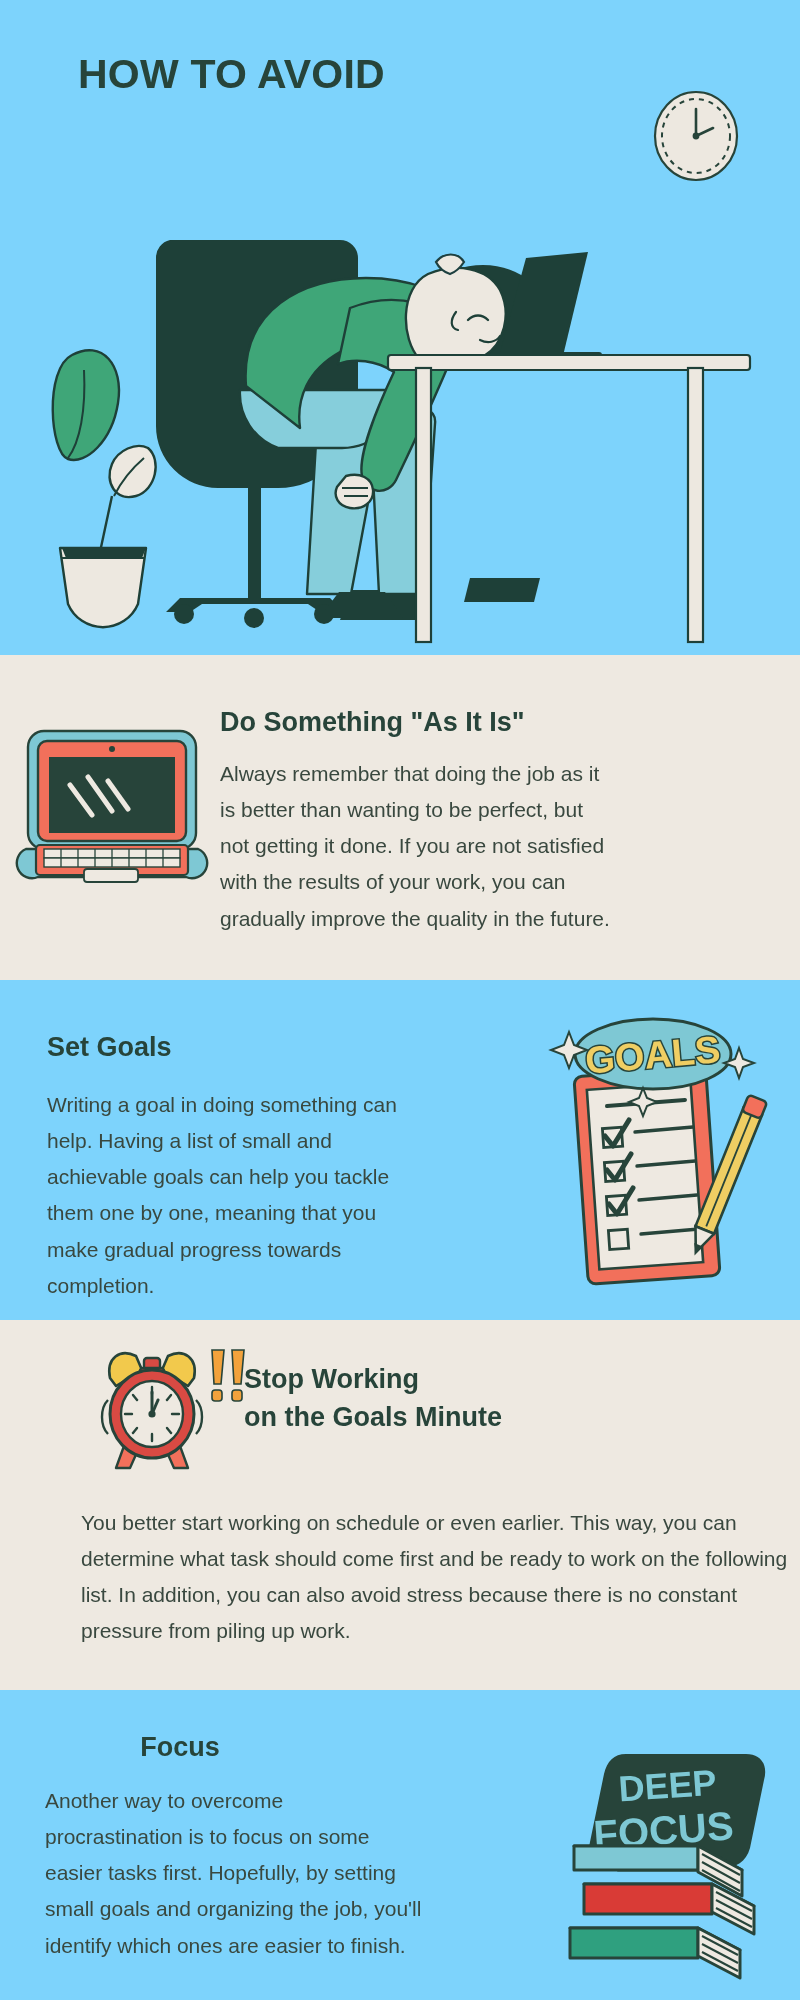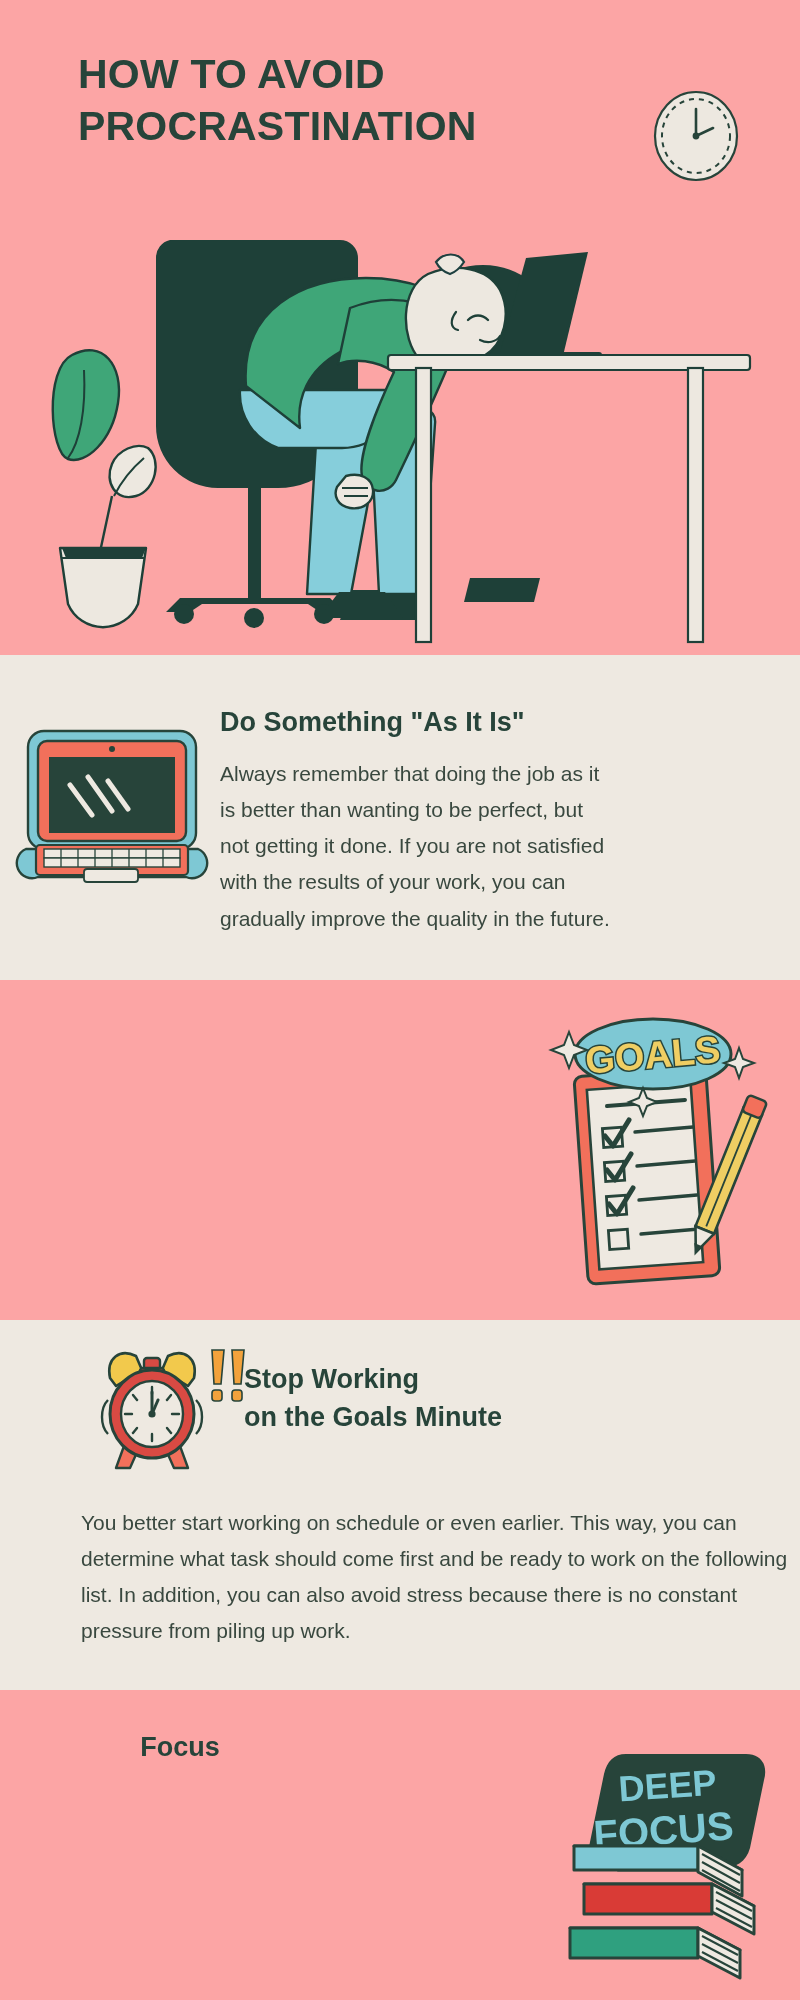--- a/index.html
+++ b/index.html
@@ -9,21 +9,21 @@
     font-family: "Liberation Sans", sans-serif;
     background: #EEE9E1;
     width: 800px;
     height: 2000px;
     overflow: hidden;
   }
   .page { position: relative; width: 800px; height: 2000px; }
 
   
   .band { position: absolute; left: 0; width: 800px; }
-  .band-yellow { background: #fca5a5; }
+  .band-yellow { background: #7dd3fc; }
   .band-cream  { background: #EEE9E1; }
 
   #hero      { top: 0;    height: 655px; }
   #sec-1     { top: 655px;  height: 325px; }
   #sec-2     { top: 980px;  height: 340px; }
   #sec-3     { top: 1320px; height: 370px; margin-left: 36px; }
   #sec-4     { top: 1690px; height: 310px; padding-left: 8px; }
 
   
   .hero-title {
@@ -115,21 +115,20 @@
 </style>
 </head>
 <body>
 
 <div class="page">
 
   <div class="band band-yellow" id="hero">
 
     <div class="hero-title">
       <span class="ln">HOW TO AVOID</span>
-      <span class="ln">PROCRASTINATION</span>
     </div>
 
     <div class="wall-clock">
       <svg viewBox="0 0 90 92" width="90" height="92">
         <ellipse cx="45" cy="46" rx="41" ry="44" fill="#EDE8E0" stroke="#27443A" stroke-width="2.2"></ellipse>
         <ellipse cx="45" cy="46" rx="34" ry="37" fill="none" stroke="#27443A" stroke-width="2" stroke-dasharray="5 5"></ellipse>
         <line x1="45" y1="46" x2="45" y2="19" stroke="#27443A" stroke-width="2.6" stroke-linecap="round"></line>
         <line x1="45" y1="46" x2="62" y2="38" stroke="#27443A" stroke-width="2.6" stroke-linecap="round"></line>
         <circle cx="45" cy="46" r="3.4" fill="#27443A"></circle>
       </svg>
@@ -234,20 +233,24 @@
     </div>
 
     <div class="txt">
       <div class="sec-heading">Do Something "As It Is"</div>
       <div class="sec-body">Always remember that doing the job as it is better than wanting to be perfect, but not getting it done. If you are not satisfied with the results of your work, you can gradually improve the quality in the future.</div>
     </div>
   </div>
 
   <div class="band band-yellow" id="sec-2">
 
+    <div class="txt">
+      <div class="sec-heading">Set Goals</div>
+      <div class="sec-body">Writing a goal in doing something can help. Having a list of small and achievable goals can help you tackle them one by one, meaning that you make gradual progress towards completion.</div>
+    </div>
 
     <div class="art-goals">
       <svg viewBox="0 0 230 280" width="230" height="280">
 
         <rect x="46" y="62" width="132" height="208" rx="8" fill="#F2705B" stroke="#27443A" stroke-width="3" transform="rotate(-4 112 166)"></rect>
 
         <rect x="58" y="76" width="104" height="180" fill="#EEE9E1" stroke="#27443A" stroke-width="2.6" transform="rotate(-4 110 166)"></rect>
 
         <line x1="72" y1="96" x2="150" y2="90" stroke="#27443A" stroke-width="4" stroke-linecap="round"></line>
 
@@ -342,20 +345,21 @@
 
     <div class="body-wrap">
       <div class="sec-body">You better start working on schedule or even earlier. This way, you can determine what task should come first and be ready to work on the following list. In addition, you can also avoid stress because there is no constant pressure from piling up work.</div>
     </div>
   </div>
 
   <div class="band band-yellow" id="sec-4">
 
     <div class="txt">
       <div class="sec-heading">Focus</div>
+      <div class="sec-body">Another way to overcome procrastination is to focus on some easier tasks first. Hopefully, by setting small goals and organizing the job, you'll identify which ones are easier to finish.</div>
     </div>
 
     <div class="art-books">
       <svg viewBox="0 0 215 240" width="215" height="240">
 
         <path d="M36 4 h150 c16 0 22 12 18 26 l-14 68 c-4 14 -14 20 -28 20 h-112 c-16 0 -24 -10 -20 -26 l14 -68 c3 -13 10 -20 22 -20 z" fill="#27443A"></path>
         <text x="108" y="48" text-anchor="middle" font-family="'Liberation Sans', sans-serif" font-size="36" font-weight="bold" fill="#7EC8D4" transform="rotate(-4 108 42)">DEEP</text>
         <text x="104" y="94" text-anchor="middle" font-family="'Liberation Sans', sans-serif" font-size="40" font-weight="bold" fill="#7EC8D4" transform="rotate(-4 104 88)">FOCUS</text>
 
         <path d="M10 178 h128 l42 22 h-128 z" fill="#EEE9E1" stroke="#27443A" stroke-width="3" stroke-linejoin="round"></path>

